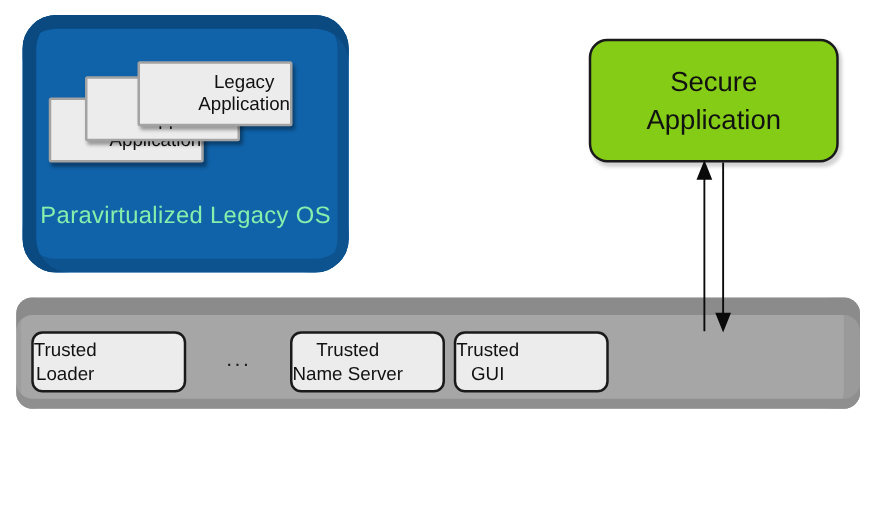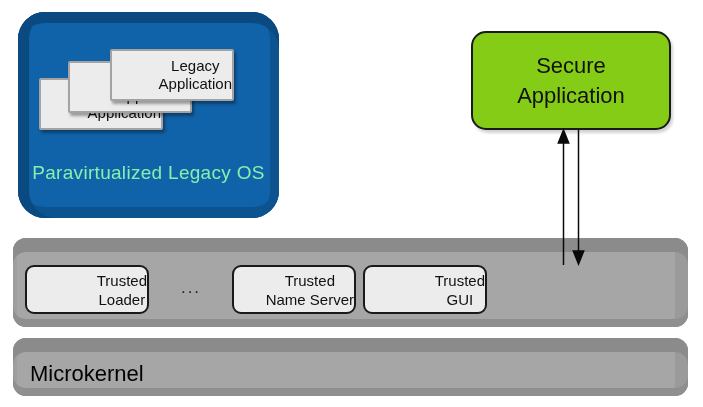--- a/index.html
+++ b/index.html
@@ -51,21 +51,21 @@
                 inset 0 -8px 0 #8f8f8f,
                 inset -13px 0 0 #9a9a9a,
                 inset 4px 0 0 #9e9e9e;
   }
   .services-bar { top:238px; height:89px; }
   .kernel-bar   { top:338px; height:58px; }
 
   .service-box {
     position:absolute; top:27px; height:45px; width:120px;
     background:#ececec; border:2px solid #1a1a1a; border-radius:9px;
-    display:flex; align-items:center; justify-content:flex-end; text-align:center;
+    display:flex; align-items:center; justify-content:flex-start; text-align:center;
     font-size:15px; line-height:19px;
   }
   .sb-loader   { left:12px;  }
   .sb-names    { left:219px; }
   .sb-gui      { left:350px; }
   .sb-policy   { left:480px; }
   .ellipsis {
     position:absolute; left:155px; top:40px; width:46px; text-align:center;
     font-size:17px; letter-spacing:2px; color:#222;
   }
@@ -114,23 +114,20 @@
     <div class="service-box sb-names">
       <span class="pre">Trusted
 Name Server</span>
     </div>
     <div class="service-box sb-gui">
       <span class="pre">Trusted
 GUI</span>
     </div>
   </div>
 
-  <div class="bar kernel-bar">
-    <div class="kernel-label">Microkernel</div>
-  </div>
 
   <svg class="arrows" width="703" height="407" viewBox="0 0 703 407">
     <g stroke="#0a0a0a" stroke-width="1.5" fill="#0a0a0a">
 
       <line x1="563.5" y1="142" x2="563.5" y2="265"></line>
       <polygon points="563.5,130 558.3,143 568.7,143"></polygon>
 
       <line x1="578.5" y1="130" x2="578.5" y2="252"></line>
       <polygon points="578.5,264 573.3,251 583.7,251"></polygon>
     </g>

